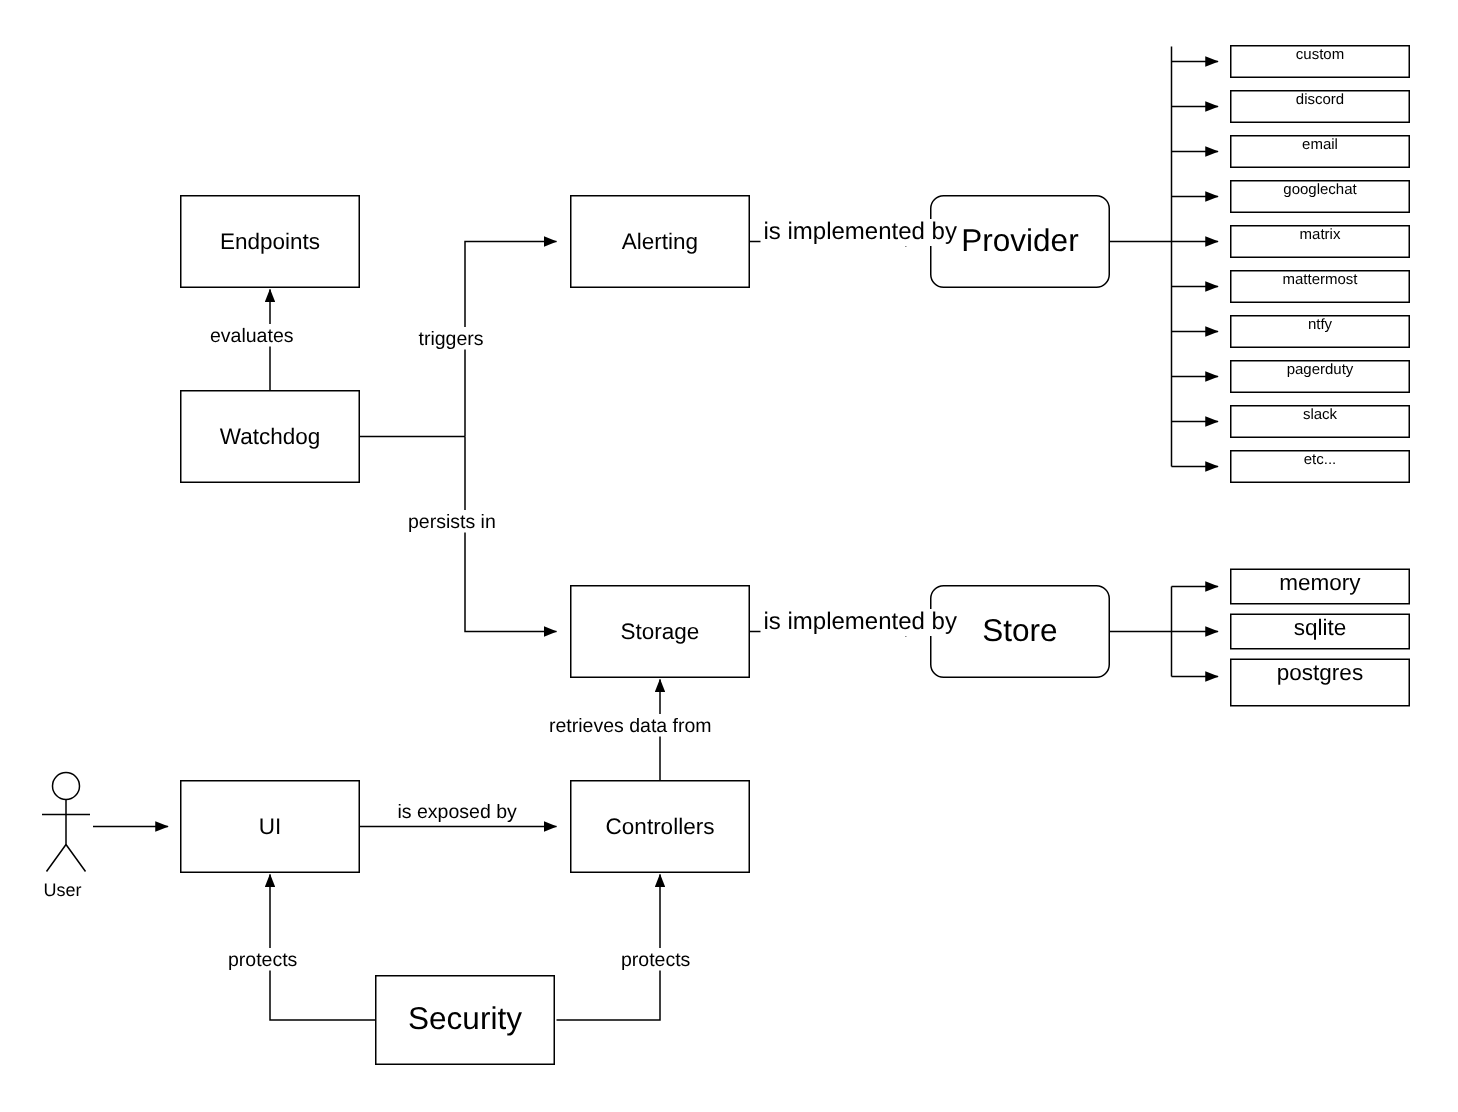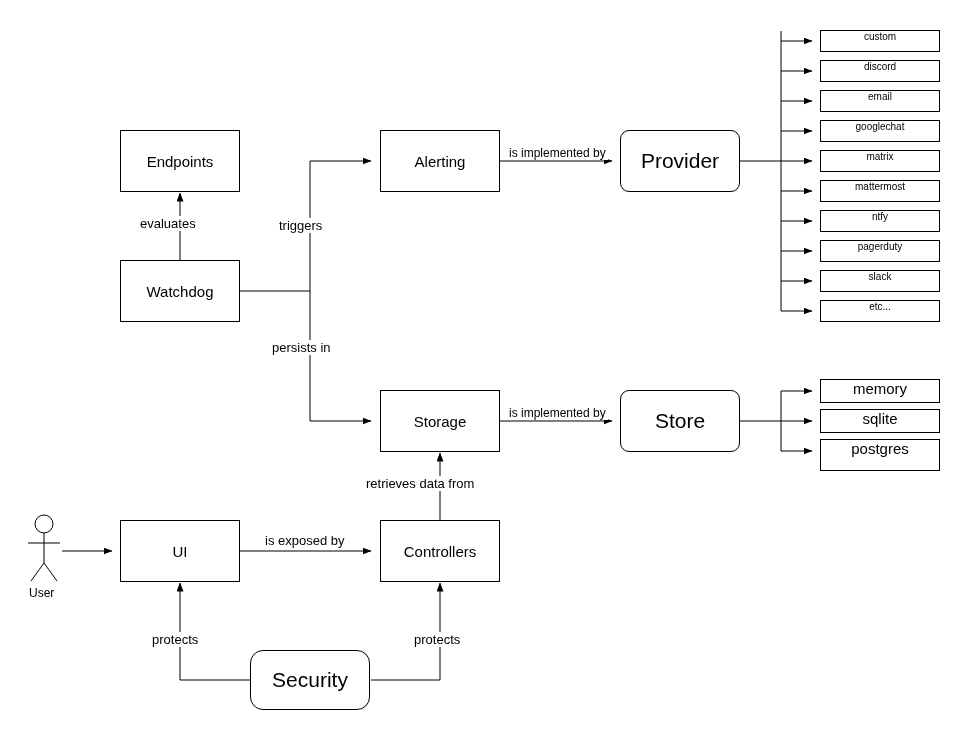--- a/index.html
+++ b/index.html
@@ -61,21 +61,21 @@
     font-size: 15px;
   }
   .edge-label {
     position: absolute;
     font-size: 13px;
     white-space: nowrap;
     background: #ffffff;
     padding: 0 2px;
   }
   .edge-label.small {
-    font-size: 12px;
+    font-size: 16px;
   }
   .actor-label {
     position: absolute;
     font-size: 12px;
     white-space: nowrap;
   }
 </style>
 </head>
 <body>
 
@@ -159,21 +159,21 @@
   </div>
 
   <div class="node bold" style="left:120px; top:520px; width:120px; height:62px;">
     <span>UI</span>
   </div>
 
   <div class="node bold" style="left:380px; top:520px; width:120px; height:62px;">
     <span>Controllers</span>
   </div>
 
-  <div class="node plain" style="left:250px; top:650px; width:120px; height:60px;border-radius:13px;">
+  <div class="node plain" style="left:250px; top:650px; width:120px; height:60px;">
     <span>Security</span>
   </div>
 
   <div class="leaf" style="left:820px; top:30px; width:120px; height:22px;">
     <span>custom</span>
   </div>
   <div class="leaf" style="left:820px; top:60px; width:120px; height:22px;">
     <span>discord</span>
   </div>
   <div class="leaf" style="left:820px; top:90px; width:120px; height:22px;">

